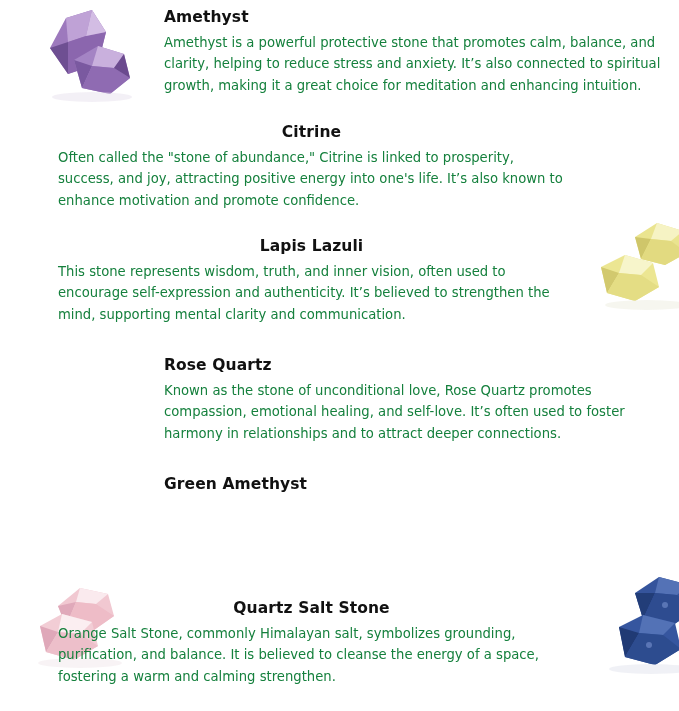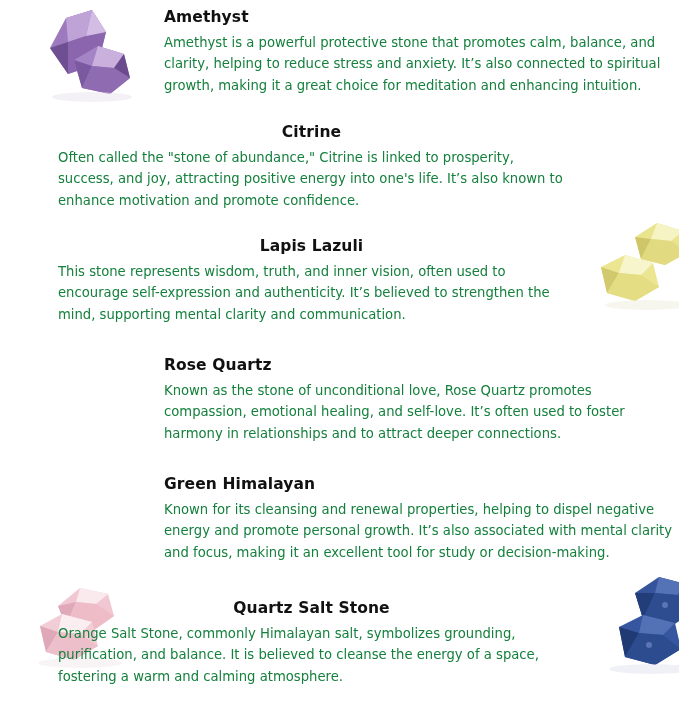--- a/index.html
+++ b/index.html
@@ -182,26 +182,25 @@
     </div>
     <div class="text-col">
       <h2 class="stone-title">Rose Quartz</h2>
       <p class="stone-desc">Known as the stone of unconditional love, Rose Quartz promotes compassion, emotional healing, and self-love. It’s often used to foster harmony in relationships and to attract deeper connections.</p>
     </div>
   </div>
 
   <div class="entry left-img" id="entry-fluorite">
 
     <div class="text-col">
-      <h2 class="stone-title">Green Himalayan</h2>
-      <p class="stone-desc">Known for its cleansing and renewal properties, helping to dispel negative energy and promote personal growth. It’s also associated with mental clarity and focus, making it an excellent tool for study or decision-making.</p>
+      <h2 class="stone-title">Green Amethyst</h2>
     </div>
   </div>
 
   <div class="entry right-img" id="entry-salt">
 
     <div class="text-col">
       <h2 class="stone-title">Quartz Salt Stone</h2>
-      <p class="stone-desc">Orange Salt Stone, commonly Himalayan salt, symbolizes grounding, purification, and balance. It is believed to cleanse the energy of a space, fostering a warm and calming atmosphere.</p>
+      <p class="stone-desc">Orange Salt Stone, commonly Himalayan salt, symbolizes grounding, purification, and balance. It is believed to cleanse the energy of a space, fostering a warm and calming strengthen.</p>
     </div>
   </div>
 
 </div>
 
 </body></html>

